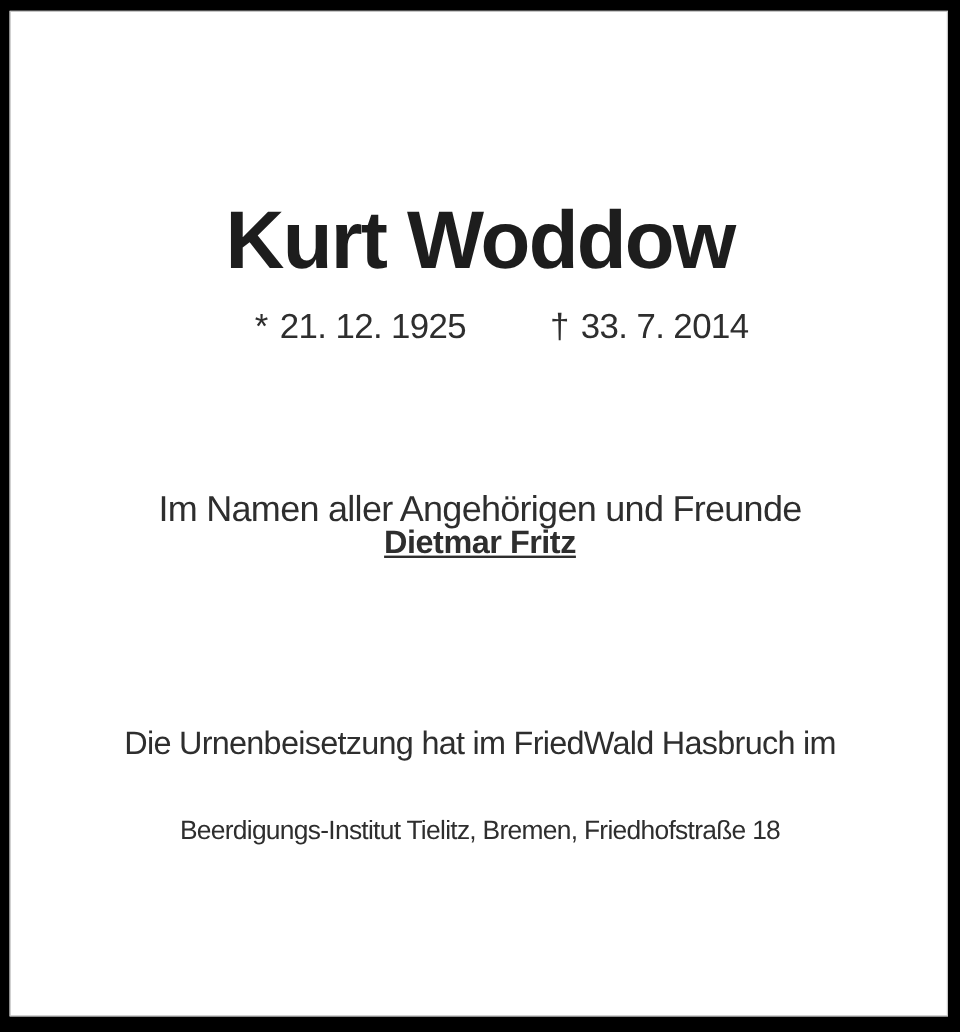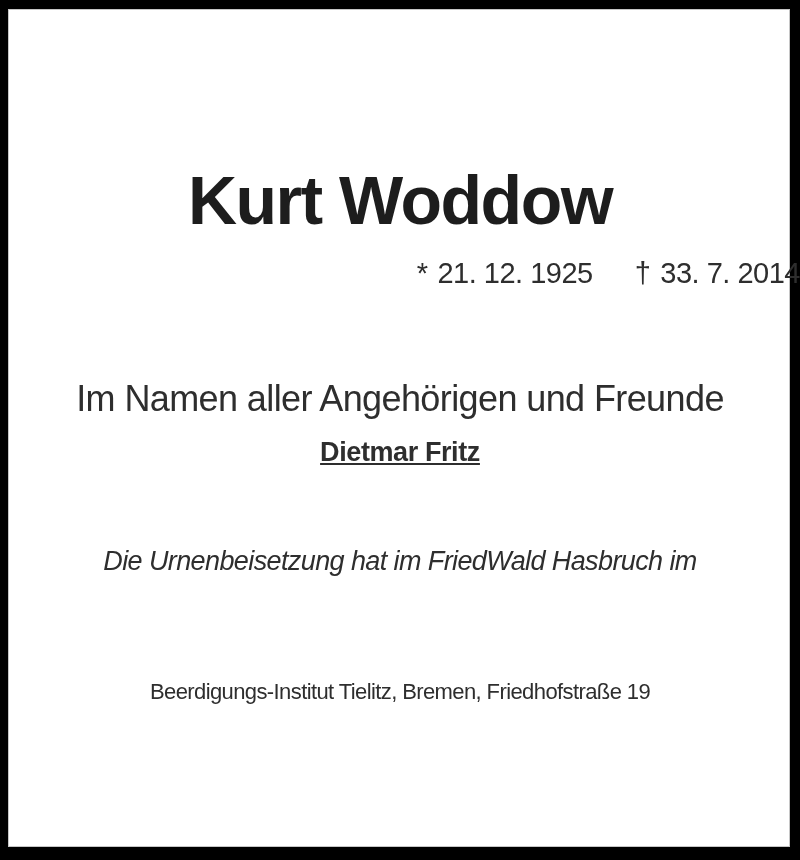--- a/index.html
+++ b/index.html
@@ -41,46 +41,45 @@
     top: 166px;
     font-size: 68px;
     font-weight: 600;
     letter-spacing: -1.5px;
     color: var(--name-text);
     line-height: 1;
   }
   .life-dates {
     top: 258px;
     display: flex;
-    justify-content: flex-end;
-    gap: 42px;
+    justify-content: center;
+    gap: 70px;
     font-size: 29px;
     letter-spacing: -0.5px;
     line-height: 1.1;
     padding-left: 36px;
   }
   .date-symbol { margin-right: 10px; }
   .dedication-line {
-    top: 378px;
-    font-size: 36px;
+    top: 408px;
+    font-size: 30px;
     letter-spacing: -0.6px;
   }
   .mourner-name {
     top: 437px;
     font-size: 27px;
     font-weight: 700;
     letter-spacing: -0.4px;
     text-decoration: underline;
   }
   .announcement {
-    top: 546px;
+    top: 604px;
     font-size: 27px;
     letter-spacing: -0.6px;
     line-height: 31px;
-    font-style: italic;
   }
   .funeral-home-line {
     top: 679px;
     font-size: 22px;
     letter-spacing: -0.6px;
   }
 </style>
 </head>
 <body>
 
@@ -100,15 +99,15 @@
   </div>
 
   <div class="textblock dedication-line">Im Namen aller Angehörigen und Freunde</div>
 
   <div class="textblock mourner-name">Dietmar Fritz</div>
 
   <div class="textblock announcement">
     <div>Die Urnenbeisetzung hat im FriedWald Hasbruch im</div>
   </div>
 
-  <div class="textblock funeral-home-line">Beerdigungs-Institut Tielitz, Bremen, Friedhofstraße 19</div>
+  <div class="textblock funeral-home-line">Beerdigungs-Institut Tielitz, Bremen, Friedhofstraße 18</div>
 
 </div>
 
 </body></html>

